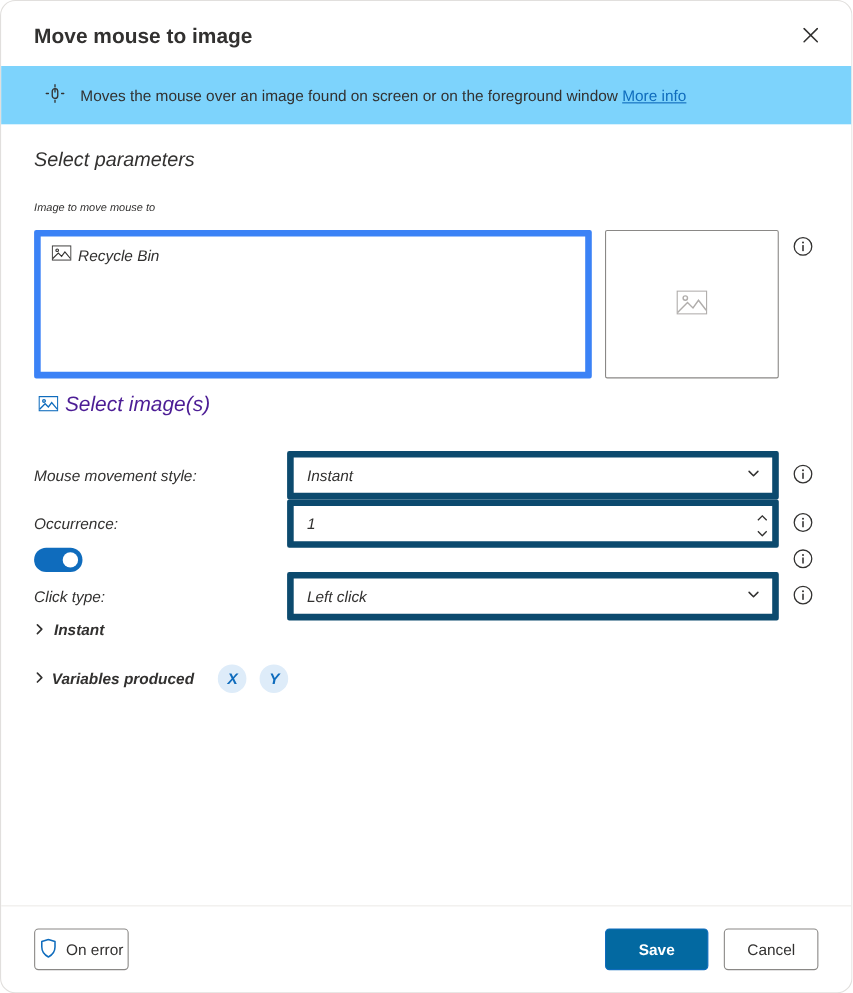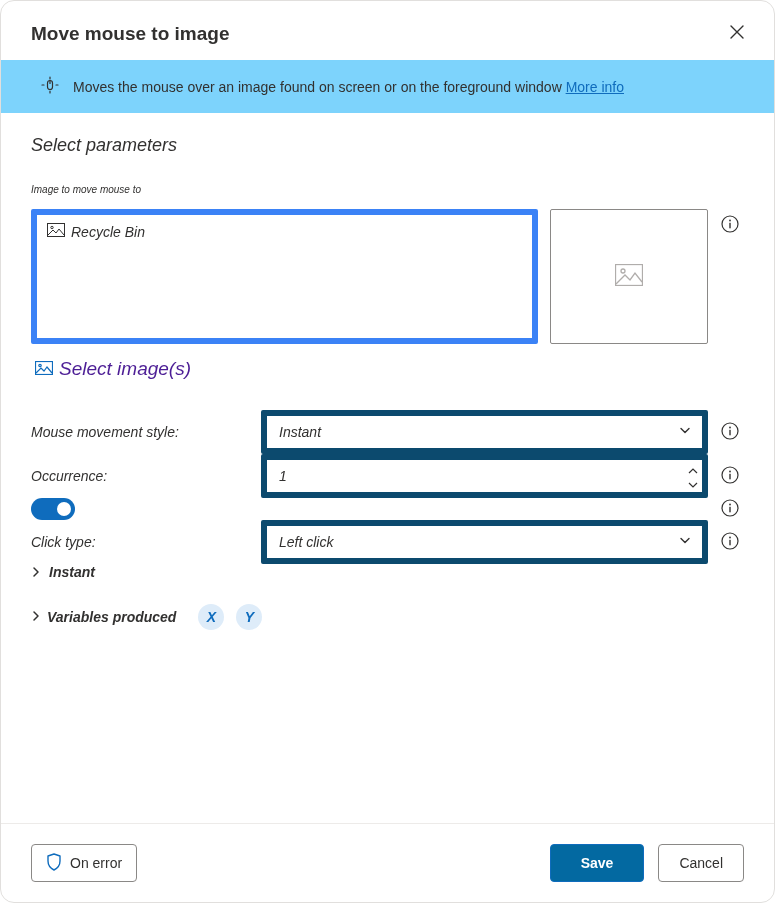--- a/index.html
+++ b/index.html
@@ -204,21 +204,21 @@
     border:1px solid #8a8886;
     background:#fff;
     color:#323130;
   }
   .btn.primary {
     background:#0369a1; color:#fff; border-color:#0f6cbd;
     font-weight:700;
     padding:0 30px;
   }
   .btn.onerror {
-    padding:0 14px;
+    padding:0 4px;
   }
   .footer-right { display:flex; gap:14px; }
 </style>
 </head>
 <body>
 
 <div class="modal">
 
   <div class="header">
     <div class="title">Move mouse to image</div>

